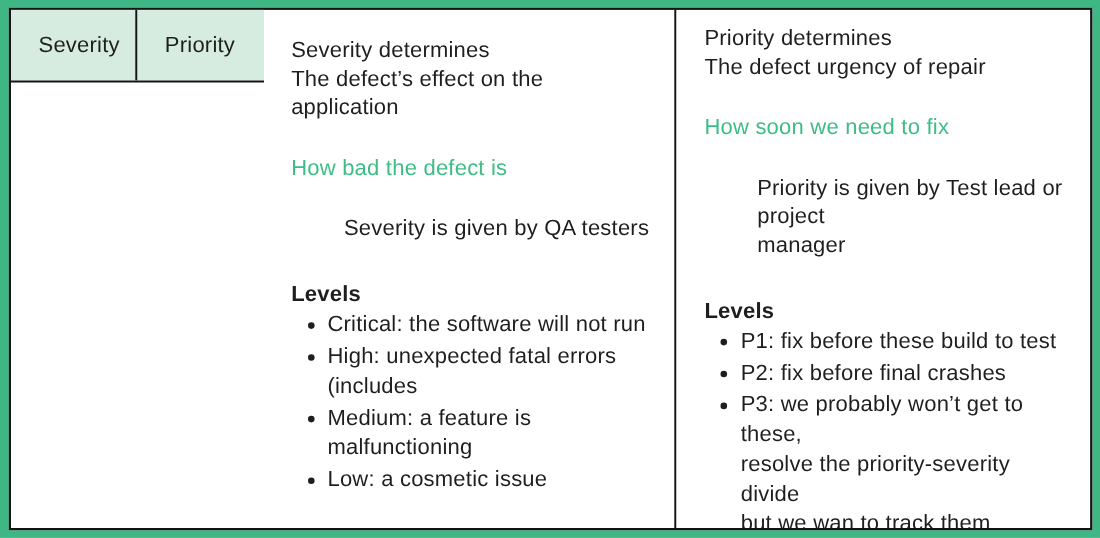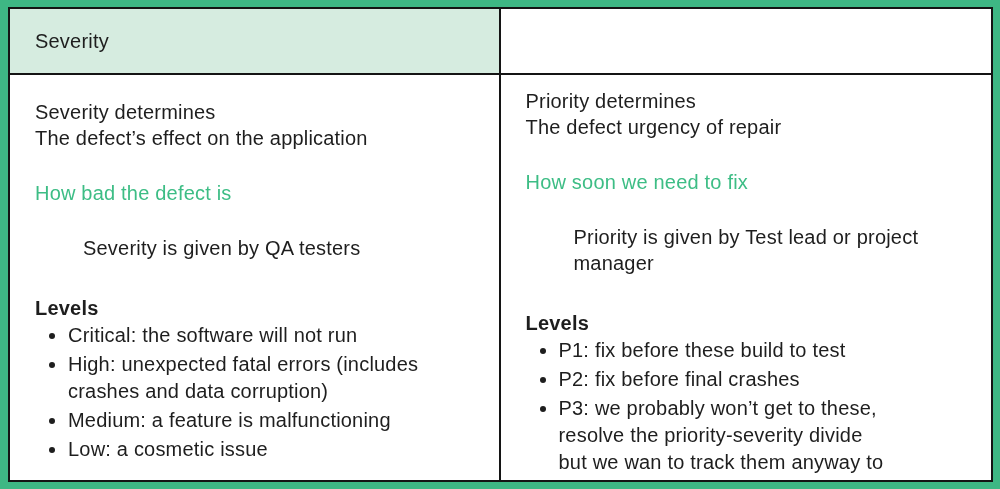--- a/index.html
+++ b/index.html
@@ -13,21 +13,21 @@
     font-family: "Liberation Sans", "DejaVu Sans", sans-serif;
     color: var(--text, #1e1e1e);
   }
 
   .tbl {
     width: 100%;
     height: 100%;
     background: #ffffff;
     border: 2px solid var(--border, #141414);
     display: flex;
-    flex-direction: column;
+    flex-direction: row;
   }
 
   .row { display: flex; width: 100%; }
   .header-row { height: 66px; flex: 0 0 66px; border-bottom: 2px solid var(--border, #141414); }
   .body-row { flex: 1 1 auto; overflow: hidden; border-radius: 13px; }
 
   .cell { width: 50%; overflow: hidden; }
   .cell-left { border-right: 2px solid var(--border, #141414); }
 
   .header-cell {
@@ -69,41 +69,43 @@
 </head>
 <body>
 
 <div class="frame">
   <div class="tbl">
 
     <div class="row header-row">
       <div class="cell cell-left header-cell">
         <span>Severity</span>
       </div>
+      <div class="cell cell-right header-cell">
+        <span>Priority</span>
+      </div>
     </div>
 
     <div class="row body-row">
 
       <div class="cell cell-left body-cell">
         <p class="para">
           <span class="line">Severity determines</span>
           <span class="line">The defect’s effect on the application</span>
         </p>
         <p class="para accent">How bad the defect is</p>
         <p class="para para-owner">
           <span class="line">Severity is given by QA testers</span>
         </p>
         <p class="levels-heading">Levels</p>
         <ul class="levels-list">
           <li>
             <span class="line">Critical: the software will not run</span>
           </li>
           <li>
             <span class="line">High: unexpected fatal errors (includes</span>
-            <span class="line">crashes and data corruption)</span>
           </li>
           <li>
             <span class="line">Medium: a feature is malfunctioning</span>
           </li>
           <li>
             <span class="line">Low: a cosmetic issue</span>
           </li>
         </ul>
       </div>
 

